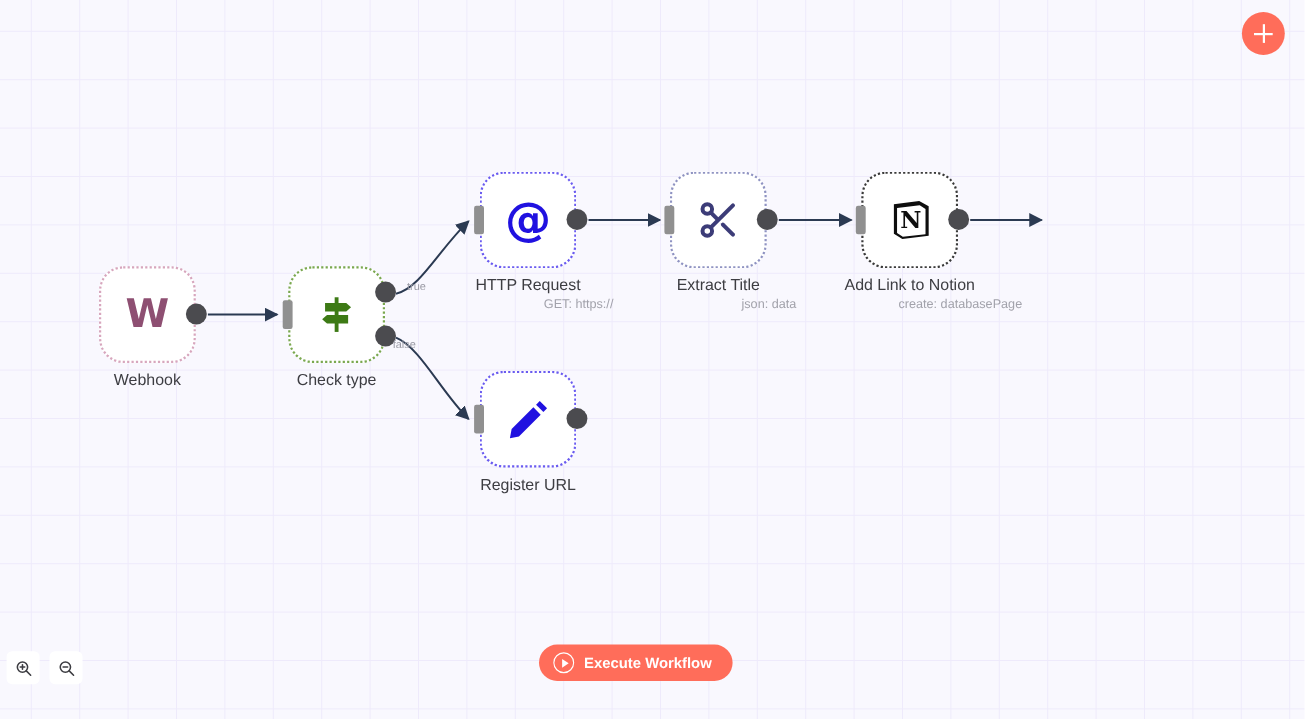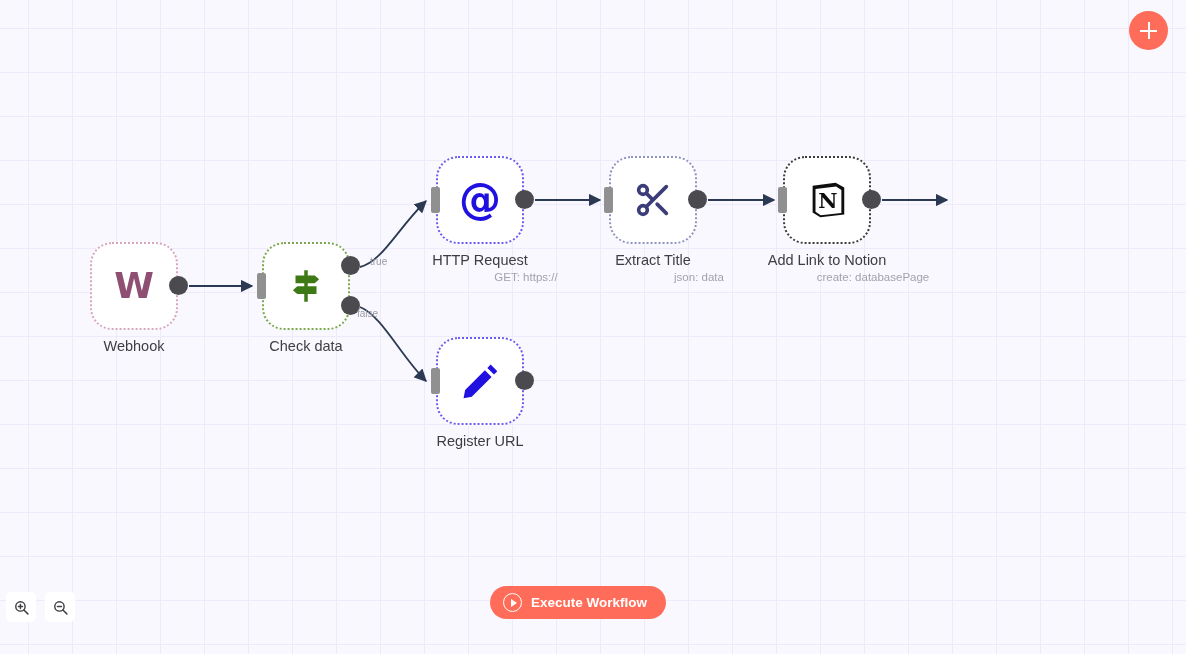--- a/index.html
+++ b/index.html
@@ -249,21 +249,21 @@
         <rect x="11" y="3" width="2" height="18" fill="#3d7a15"></rect>
         <path d="M 6 6 L 17 6 L 19.5 8.2 L 17 10.4 L 6 10.4 Z" fill="#3d7a15"></path>
         <path d="M 18 12.2 L 7 12.2 L 4.5 14.4 L 7 16.6 L 18 16.6 Z" fill="#3d7a15"></path>
       </svg>
     </div>
     <div class="port-in"></div>
     <div class="port-out o-top"></div>
     <div class="port-out o-bot"></div>
     <div class="port-tag" style="left:96px; top:14px;">true</div>
     <div class="port-tag" style="left:83px; top:66px;">false</div>
-    <div class="node-label">Check data</div>
+    <div class="node-label">Check type</div>
   </div>
 
   <div class="node" style="left:436px; top:156px;">
     <div class="node-box b-blue">
       <span class="icon-at">@</span>
     </div>
     <div class="port-in"></div>
     <div class="port-out"></div>
     <div class="node-label">HTTP Request</div>
     <div class="node-sub">GET: https://</div>

